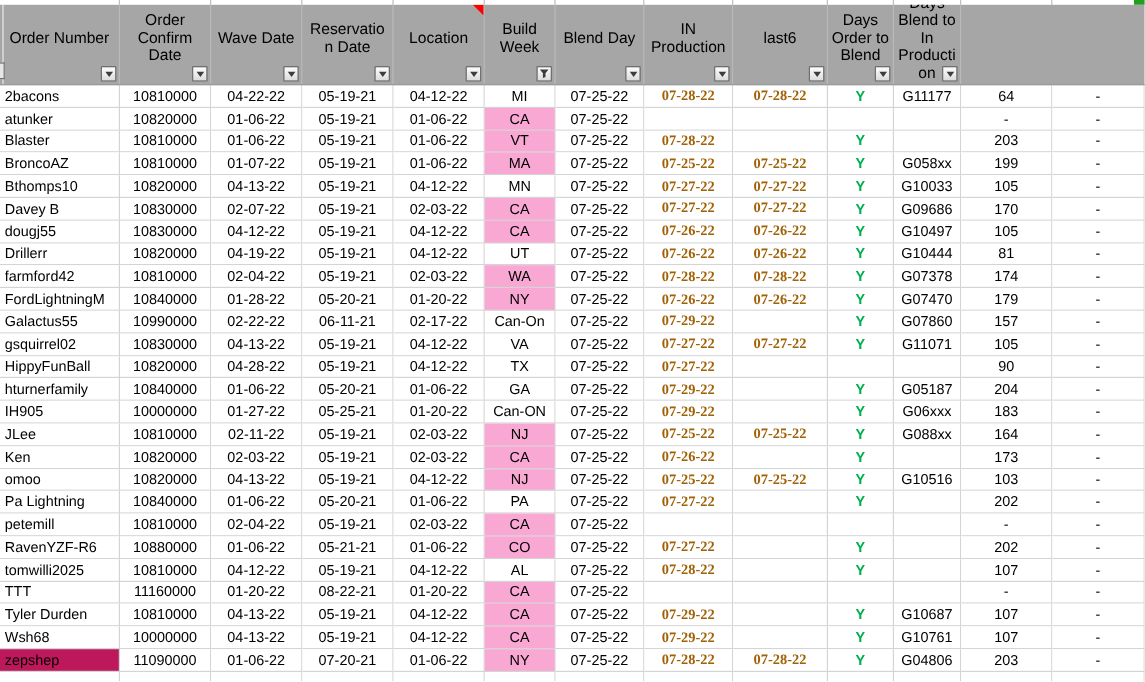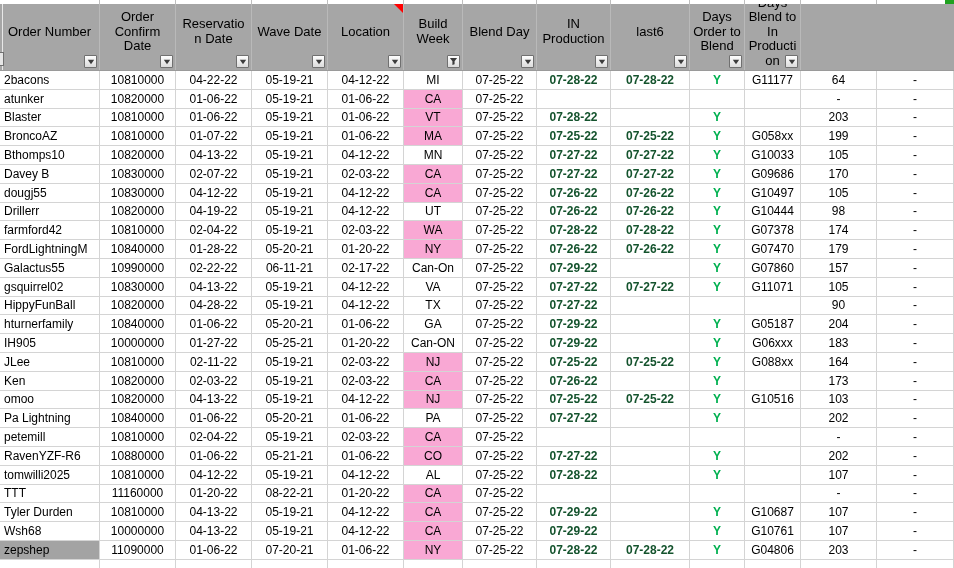--- a/index.html
+++ b/index.html
@@ -55,23 +55,23 @@
     font-size:12px;
     border-right:1px solid #d4d4d4;
     border-bottom:1px solid #d4d4d4;
     box-sizing:border-box;
     overflow:hidden;white-space:nowrap;
     background:#fff;
     cursor:cell;
   }
   .cell.left{justify-content:flex-start;padding-left:4px;}
   .cell.green-bg{background:#f9a8d4;}
-  .cell.red-date{color:#14532d;font-weight:bold;}
+  .cell.red-date{color:#a16207;font-weight:bold;font-family:Liberation Serif, serif;}
   .cell.y-flag{color:#00b050;font-weight:bold;}
-  .cell.selected{background:#a3a3a3;}
+  .cell.selected{background:#be185d;}
   #left-sliver-button{
     position:absolute;left:0;top:52px;width:4px;height:14px;
     background:#e6e6e6;border:1px solid #707070;border-left:none;
     box-sizing:border-box;
   }
   #header-left-line{
     position:absolute;left:2px;top:4px;width:1px;height:66px;background:#e8e8e8;
   }
 </style>
 </head>
@@ -109,31 +109,31 @@
         <span class="label">Order Confirm Date</span>
         <div class="fbtn">
           <span>
             <svg width="8" height="6" viewBox="0 0 8 6">
               <path d="M0.8 0.8 L7.2 0.8 L4 5.2 Z" fill="#3c3c3c"></path>
             </svg>
           </span>
         </div>
       </div>
       <div class="hcell">
+        <span class="label">Wave Date</span>
+        <div class="fbtn">
+          <span>
+            <svg width="8" height="6" viewBox="0 0 8 6">
+              <path d="M0.8 0.8 L7.2 0.8 L4 5.2 Z" fill="#3c3c3c"></path>
+            </svg>
+          </span>
+        </div>
+      </div>
+      <div class="hcell">
         <span class="label">Reservation Date</span>
-        <div class="fbtn">
-          <span>
-            <svg width="8" height="6" viewBox="0 0 8 6">
-              <path d="M0.8 0.8 L7.2 0.8 L4 5.2 Z" fill="#3c3c3c"></path>
-            </svg>
-          </span>
-        </div>
-      </div>
-      <div class="hcell">
-        <span class="label">Wave Date</span>
         <div class="fbtn">
           <span>
             <svg width="8" height="6" viewBox="0 0 8 6">
               <path d="M0.8 0.8 L7.2 0.8 L4 5.2 Z" fill="#3c3c3c"></path>
             </svg>
           </span>
         </div>
       </div>
       <div class="hcell">
         <span class="label">Location</span>
@@ -305,21 +305,21 @@
       <div class="cell">10820000</div>
       <div class="cell">04-19-22</div>
       <div class="cell">05-19-21</div>
       <div class="cell">04-12-22</div>
       <div class="cell">UT</div>
       <div class="cell">07-25-22</div>
       <div class="cell red-date">07-26-22</div>
       <div class="cell red-date">07-26-22</div>
       <div class="cell y-flag">Y</div>
       <div class="cell">G10444</div>
-      <div class="cell">98</div>
+      <div class="cell">81</div>
       <div class="cell">-</div>
       <div class="cell left">farmford42</div>
       <div class="cell">10810000</div>
       <div class="cell">02-04-22</div>
       <div class="cell">05-19-21</div>
       <div class="cell">02-03-22</div>
       <div class="cell green-bg">WA</div>
       <div class="cell">07-25-22</div>
       <div class="cell red-date">07-28-22</div>
       <div class="cell red-date">07-28-22</div>

